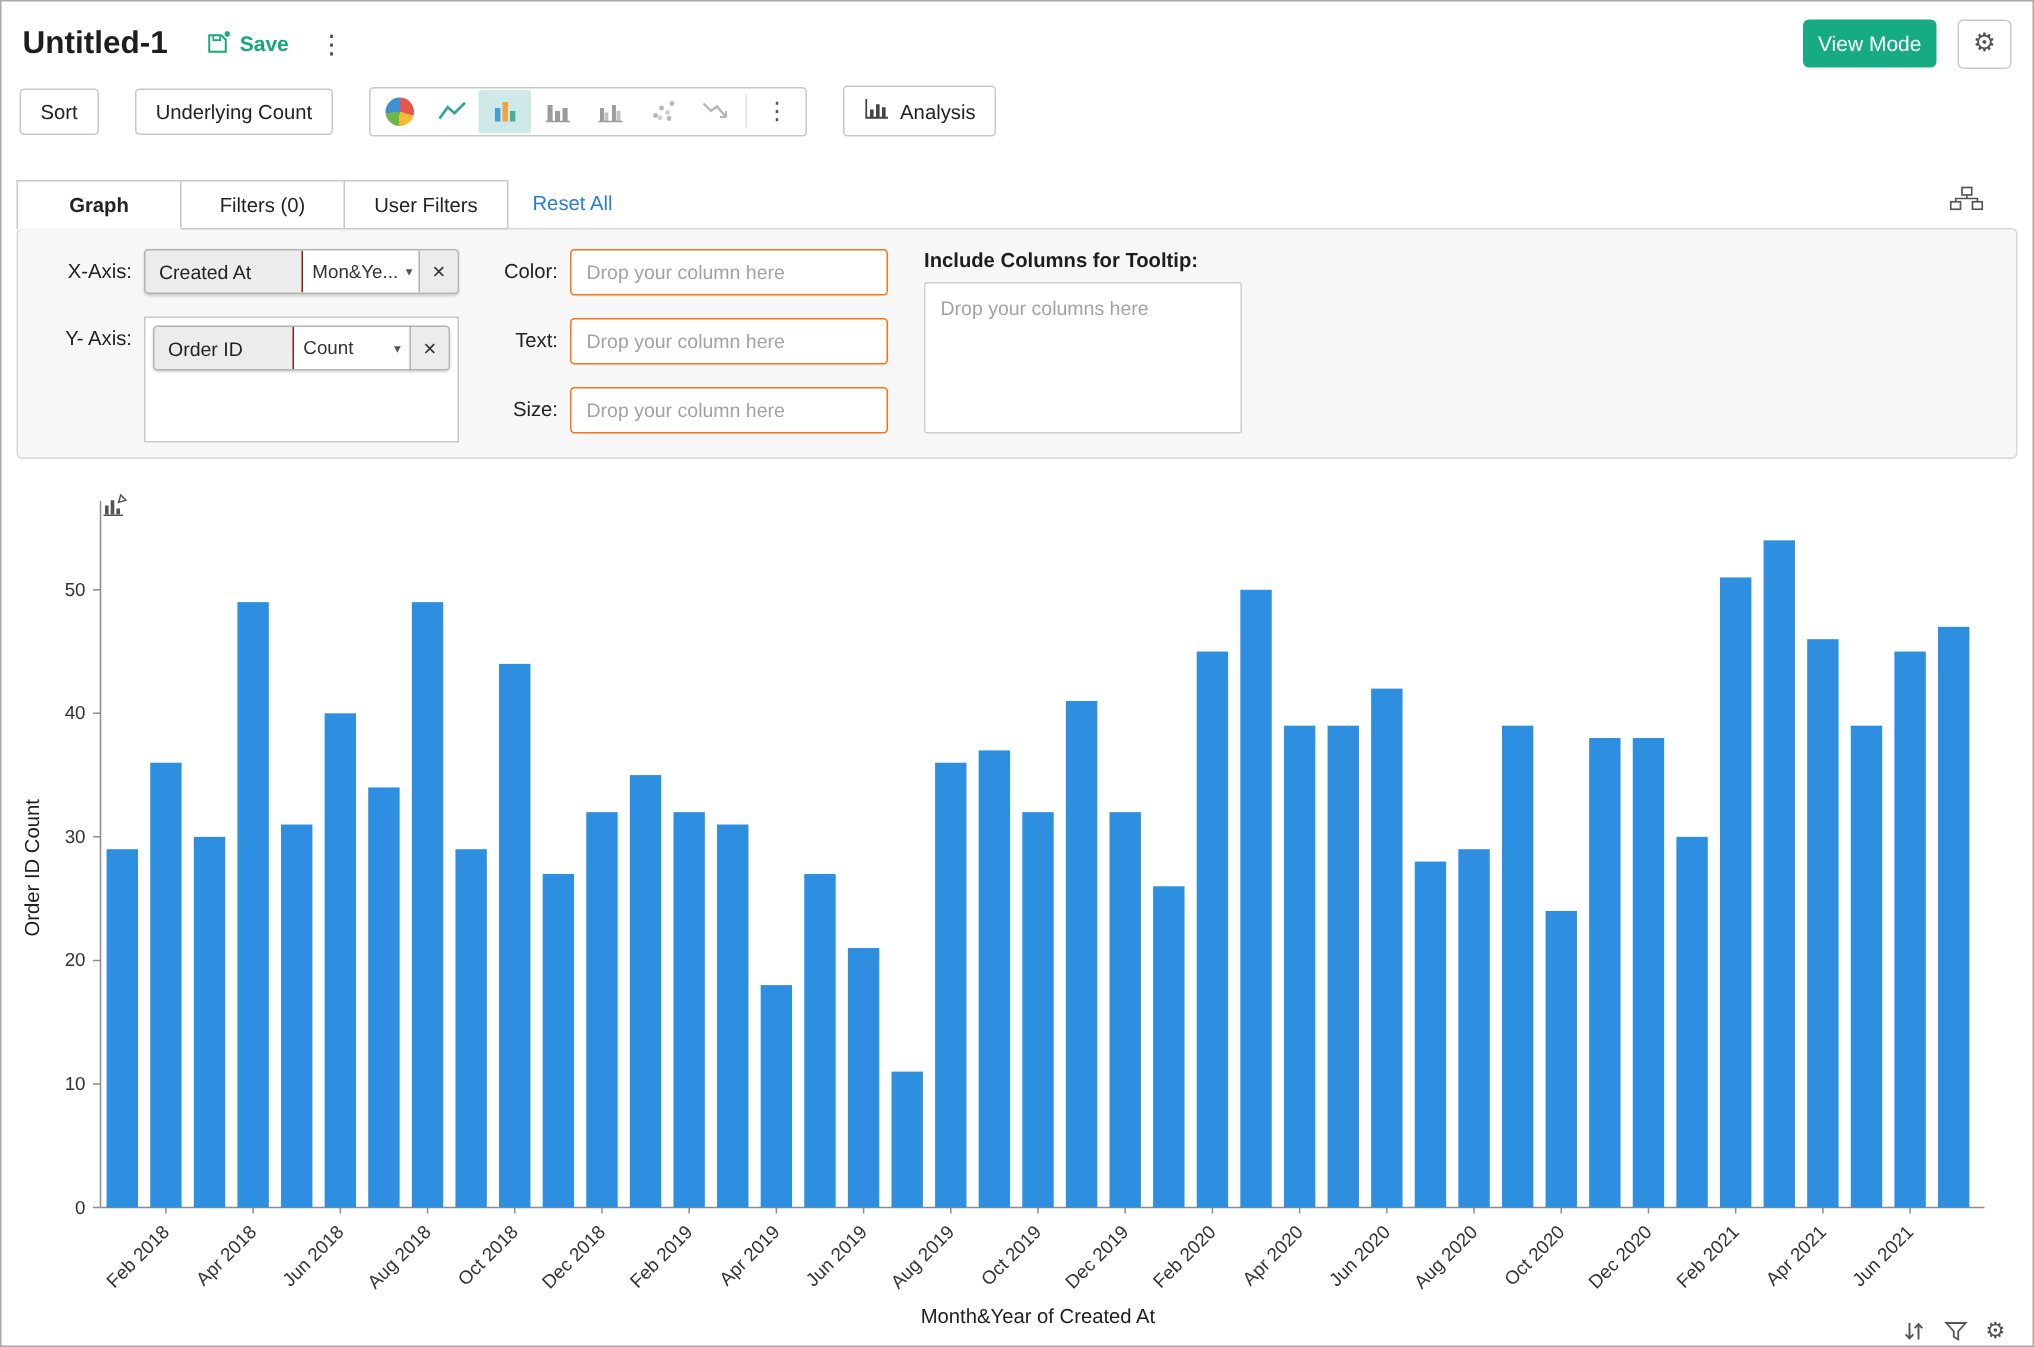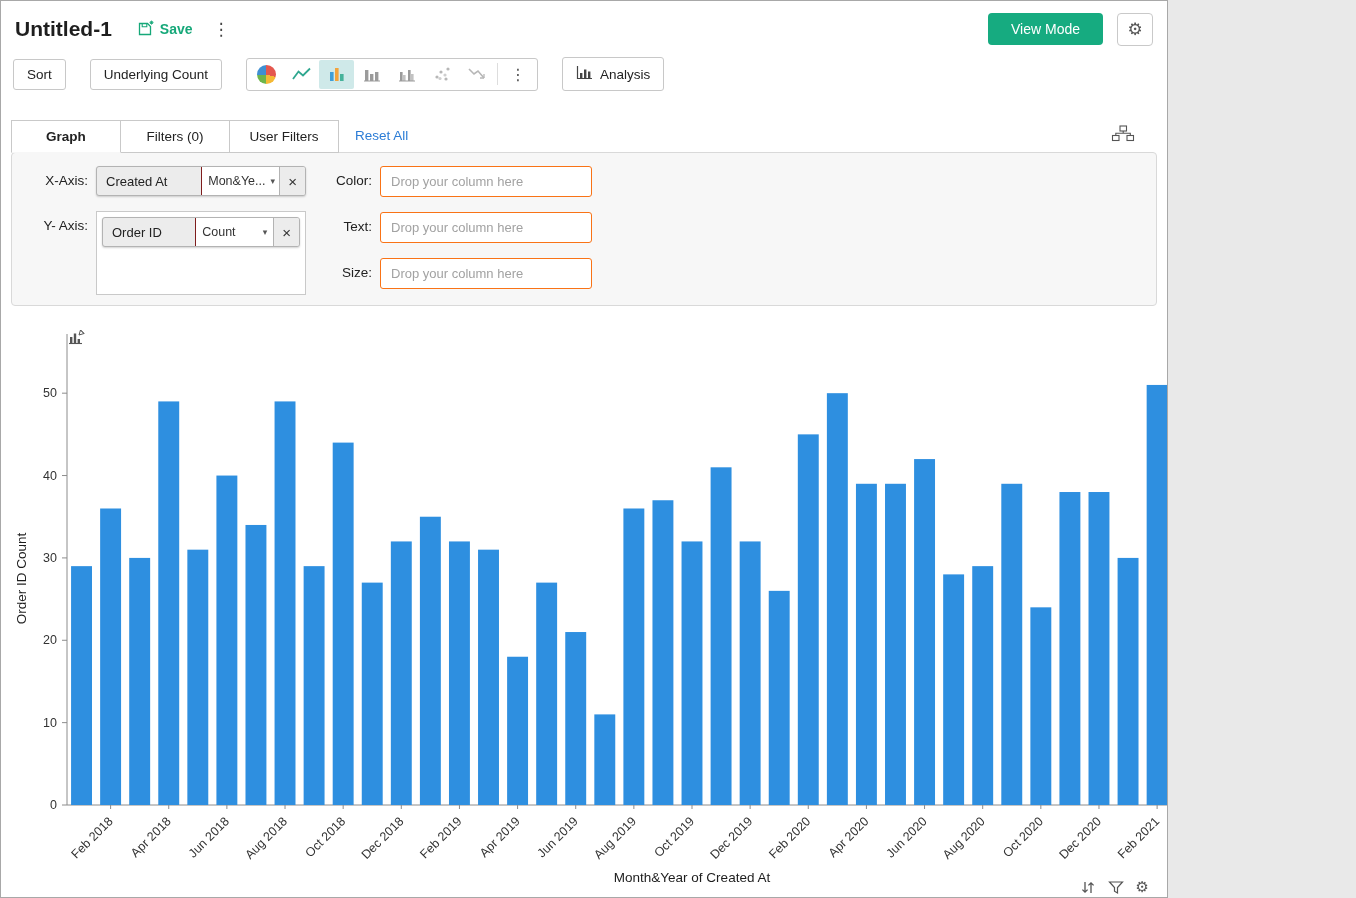--- a/index.html
+++ b/index.html
@@ -2,35 +2,35 @@
 <html><head>
 <meta charset="utf-8">
 <style>
   * { box-sizing: border-box; margin: 0; padding: 0; }
   body {
     font-family: "Liberation Sans", "DejaVu Sans", sans-serif;
     background: #e9e9e9;
     -webkit-font-smoothing: antialiased;
   }
   .page {
-    width: 1168px; height: 898px;
+    width: 1356px; height: 898px;
     background: #fff;
     border: 1px solid #a8a8a8;
     position: relative;
     overflow: hidden;
   }
   
   .topbar { display: flex; align-items: center; padding: 10px 14px 6px 14px; height: 52px; }
   .report-title { font-size: 21px; font-weight: bold; color: #1e1e1e; margin-right: 26px; }
   .save-group { display: flex; align-items: center; gap: 5px; color: #16a879; font-size: 14px; cursor: pointer; font-weight: bold; }
   .kebab { color: #444; font-size: 17px; padding: 0 6px; margin-left: 14px; cursor: pointer; line-height: 1; }
   .flex-spacer { flex: 1; }
   .view-mode-btn {
     background: #16ab80; color: #fff; border: none; border-radius: 4px;
-    font-size: 14px; padding: 8px 23px; cursor: pointer; font-family: inherit;
+    font-size: 14px; padding: 8px 10px; cursor: pointer; font-family: inherit;
   }
   .icon-btn {
     width: 36px; height: 33px; border: 1px solid #c9c9c9; border-radius: 4px;
     background: #fff; margin-left: 14px; display: flex; align-items: center; justify-content: center;
     color: #555; font-size: 17px; cursor: pointer;
   }
   
   .toolbar { display: flex; align-items: center; padding: 4px 12px 8px 12px; gap: 24px; }
   .tb-btn {
     border: 1px solid #c8c8c8; border-radius: 3px; background: #fff; color: #222;
@@ -255,20 +255,26 @@
       <div class="cfg-label">Text:</div>
       <div class="dropbox">
         <span class="placeholder">Drop your column here</span>
       </div>
       <div class="cfg-label">Size:</div>
       <div class="dropbox">
         <span class="placeholder">Drop your column here</span>
       </div>
     </div>
 
+    <div class="tooltip-col">
+      <div class="tooltip-label">Include Columns for Tooltip:</div>
+      <div class="tooltip-box">
+        <span class="placeholder">Drop your columns here</span>
+      </div>
+    </div>
 
   </div>
 
   <div class="chart-wrap">
     <svg id="chart-svg" width="1332" height="578" viewBox="0 0 1332 578">
         <line x1="54" y1="22" x2="54" y2="493" stroke="#8c8c8c" stroke-width="1"></line>
         <line x1="54" y1="493" x2="1310" y2="493" stroke="#8c8c8c" stroke-width="1"></line>
         <line x1="49" y1="493" x2="54" y2="493" stroke="#8c8c8c" stroke-width="1"></line>
         <text x="44" y="497" text-anchor="end" font-size="12.5" fill="#333">0</text>
         <line x1="49" y1="410.6363636363636" x2="54" y2="410.6363636363636" stroke="#8c8c8c" stroke-width="1"></line>

